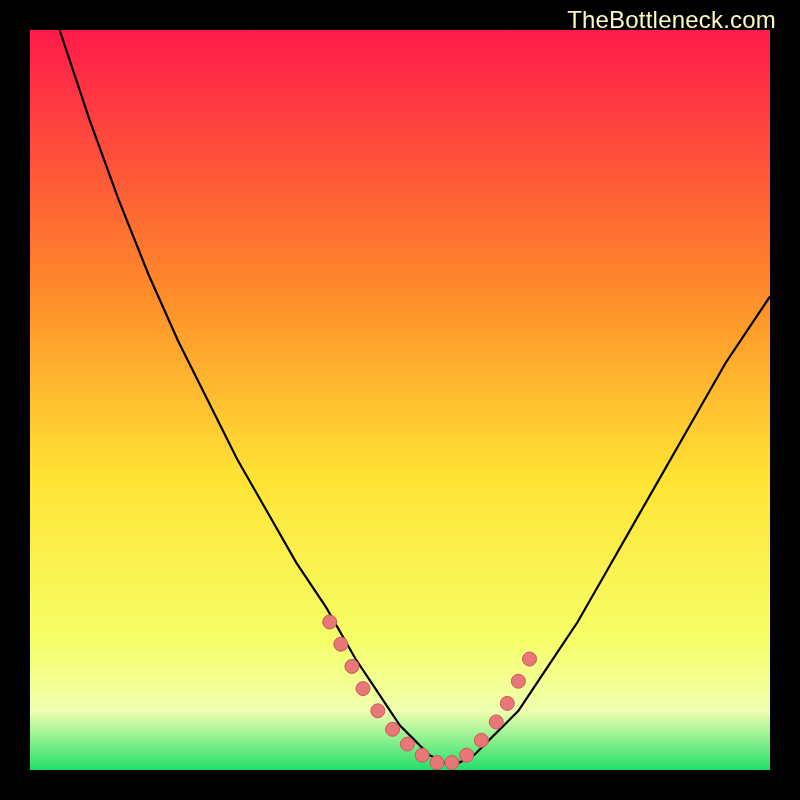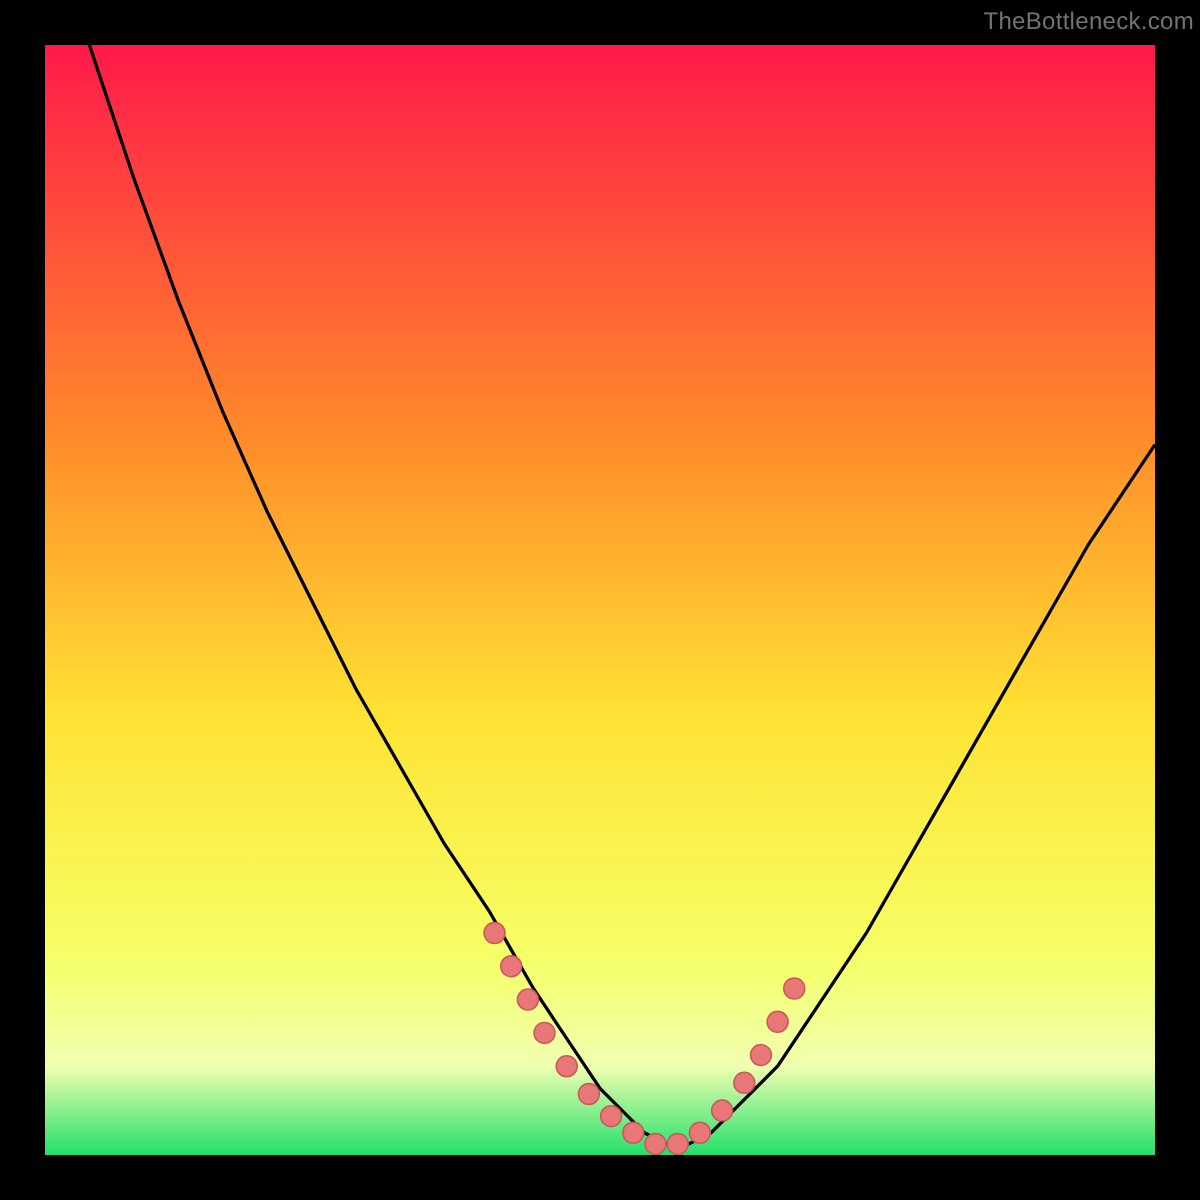--- a/index.html
+++ b/index.html
@@ -21,23 +21,23 @@
     position: absolute;
     left: 30px;
     top: 30px;
     width: 740px;
     height: 740px;
     overflow: hidden;
   }
   .watermark {
     position: absolute;
     top: 6px;
-    right: 4px;
-    color: #737373;
-    font-size: 16px;
+    right: 24px;
+    color: #fef9c3;
+    font-size: 24px;
     letter-spacing: 0.2px;
     font-weight: 500;
   }
   svg { display: block; }
 </style>
 </head>
 <body>
 
 <div class="frame">
 

